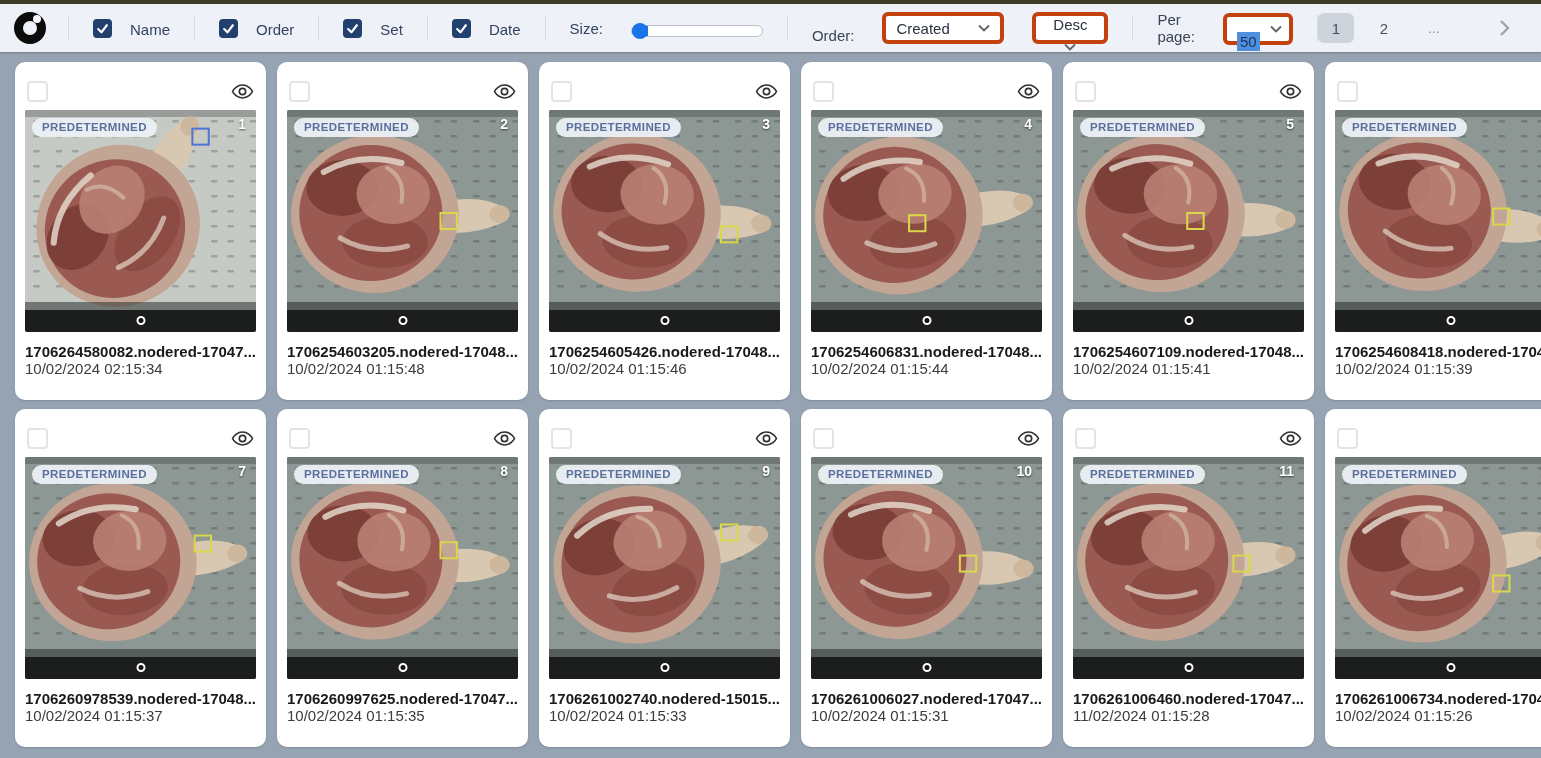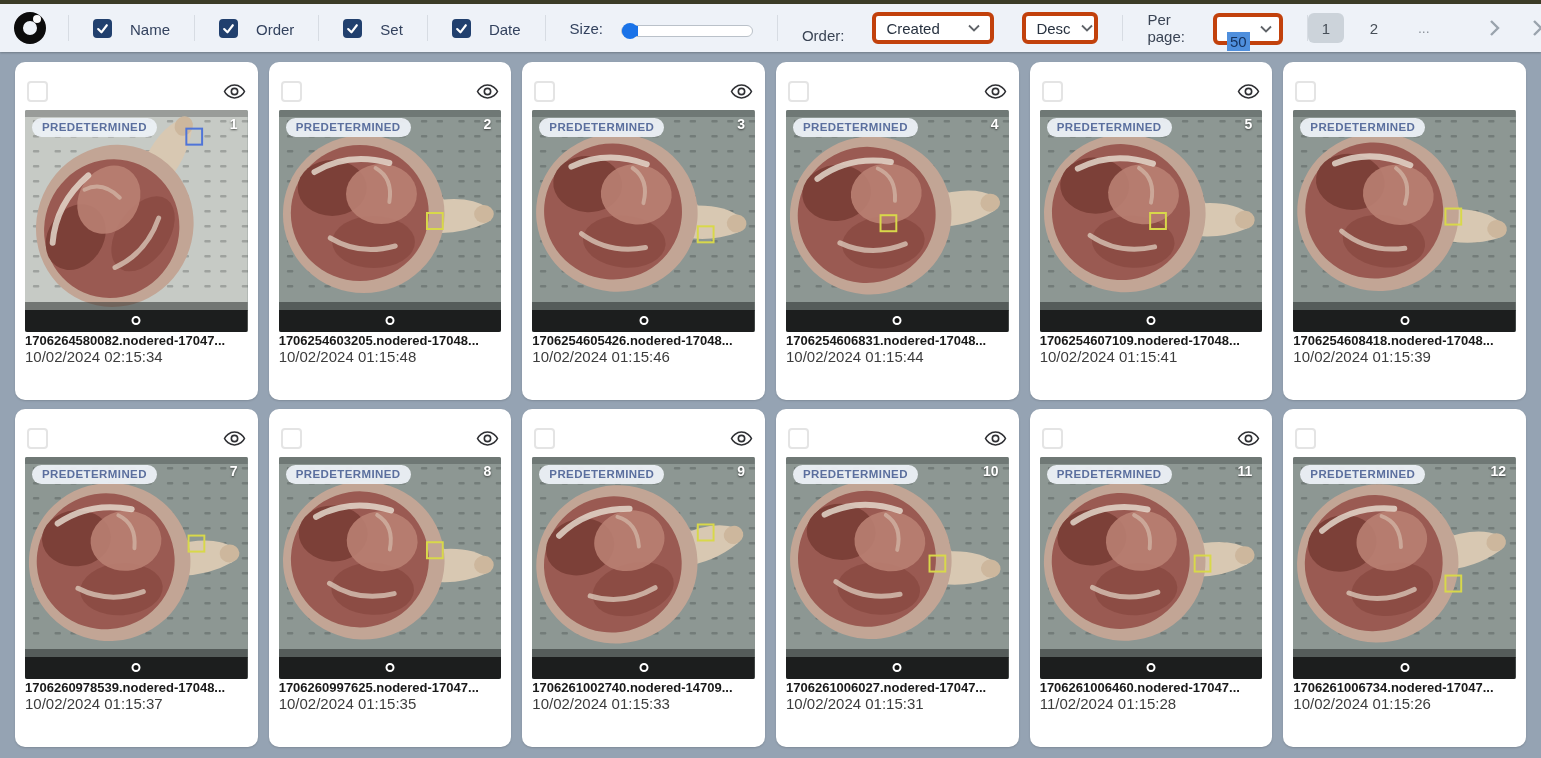--- a/index.html
+++ b/index.html
@@ -17,34 +17,34 @@
 
   .tb-group { display:flex; align-items:flex-end; gap:18px; padding:0 24px; }
   .tb-div { width:1px; height:26px; background:#d7dce3; flex:none; }
 
   .cbx { width:19px; height:19px; border-radius:4px; background:#fff; border:2px solid #9aa4b0; display:flex; align-items:center; justify-content:center; flex:none; cursor:pointer; }
   .cbx.checked { background:#21406e; border-color:#21406e; }
   .cbx svg { display:none; }
   .cbx.checked svg { display:block; }
   .tb-label { font-size:15px; color:#33425e; }
 
-  .size-label { font-size:15px; color:#33425e; }
+  .size-label { font-size:15px; color:#33425e; margin-right:10px; }
   .slider { width:132px; height:12px; border:1px solid #bac1c9; background:#fff; border-radius:7px; position:relative; cursor:pointer; }
   .slider .fill { position:absolute; left:0; top:0; bottom:0; width:16px; background:#1a73e8; border-radius:7px 0 0 7px; }
   .slider .thumb { position:absolute; left:8px; top:50%; transform:translate(-50%,-50%); width:16px; height:16px; border-radius:50%; background:#1a73e8; }
 
   .sel-label { font-size:15px; color:#3a4454; margin-right:10px; }
   .select {
     background:#fff; border:4px solid #c2410c; border-radius:6px; height:32px;
     display:flex; align-items:center; justify-content:space-between; padding:0 10px;
     font-size:15px; color:#27313f; cursor:pointer; gap:10px;
   }
   .select .chev { flex:none; }
   .sel-order { width:122px; margin-right:10px; }
-  .sel-dir { width:76px; }
+  .sel-dir { width:76px;flex-direction:column; }
   .sel-pp { width:70px; }
   .pp-val { background:#4f8fdd; color:#15325e; padding:1px 3px;margin-top:24px; }
 
   .spacer { flex:1; }
 
   .pager { display:flex; align-items:center; gap:12px; margin-right:30px; }
   .page-btn { min-width:36px; height:30px; border-radius:6px; display:flex; align-items:center; justify-content:center; font-size:15px; color:#474f58; cursor:pointer; }
   .page-btn.active { background:#ccd3da; }
   .page-ellipsis { color:#8d949c; font-size:14px; padding:0 14px; cursor:pointer; }
   .pg-arrow { padding:0 8px; cursor:pointer; display:flex; align-items:center; }
@@ -62,21 +62,21 @@
 
   .thumb { position:relative; height:222px; border-radius:2px; overflow:hidden; background:#8d9793; }
   .thumb svg.illus { position:absolute; inset:0; width:100%; height:100%; }
   .badge {
     position:absolute; top:8px; left:7px; background:rgba(236,240,246,.95); color:#5b6f9e;
     font-size:11.5px; font-weight:bold; letter-spacing:.4px; padding:3px 10px 4px; border-radius:11px;
   }
   .thumb-num { position:absolute; top:6px; right:10px; color:#fff; font-weight:bold; font-size:14px; text-shadow:0 1px 2px rgba(0,0,0,.6); }
   .frame-dot { position:absolute; bottom:7px; left:50%; transform:translateX(-50%); width:9px; height:9px; border:2px solid #fff; border-radius:50%; background:rgba(0,0,0,.35); }
 
-  .fname { margin-top:1px; font-size:13px; font-weight:bold; color:#191919; white-space:nowrap; overflow:hidden; }
+  .fname { margin-top:11px; font-size:15px; font-weight:bold; color:#191919; white-space:nowrap; overflow:hidden; }
   .fdate { margin-top:0; font-size:15px; color:#3c3c3c; white-space:nowrap; }
 </style>
 </head>
 <body>
 
 <div class="top-strip"></div>
 
 <div class="toolbar">
   <div class="logo">
       <div class="notch"></div>
@@ -1827,21 +1827,21 @@
     </g>
     <rect x="0" y="192" width="226" height="9" fill="rgba(30,34,34,.5)"></rect>
     <rect x="0" y="200" width="226" height="22" fill="#1c1e1e"></rect>
     <rect x="168.28" y="67.48" width="16" height="16" fill="none" stroke="#d8d84a" stroke-width="2"></rect>
   </svg>
         </div>
       <span class="badge">PREDETERMINED</span>
       <span class="thumb-num">9</span>
       <span class="frame-dot"></span>
     </div>
-    <div class="fname">1706261002740.nodered-14709...</div>
+    <div class="fname">1706261002740.nodered-15015...</div>
     <div class="fdate">10/02/2024 01:15:33</div>
   </div>
 
   <div class="card">
     <div class="card-head">
       <div class="card-cbx"></div>
       <div class="eye">
         <svg width="23" height="23" viewBox="0 0 24 24">
           <path d="M12 5.2 C6.6 5.2 2.8 9.4 1.6 12 C2.8 14.6 6.6 18.8 12 18.8 C17.4 18.8 21.2 14.6 22.4 12 C21.2 9.4 17.4 5.2 12 5.2 Z" fill="none" stroke="#2e2f33" stroke-width="1.7"></path>
           <circle cx="12" cy="12" r="3.3" fill="none" stroke="#2e2f33" stroke-width="1.7"></circle>

